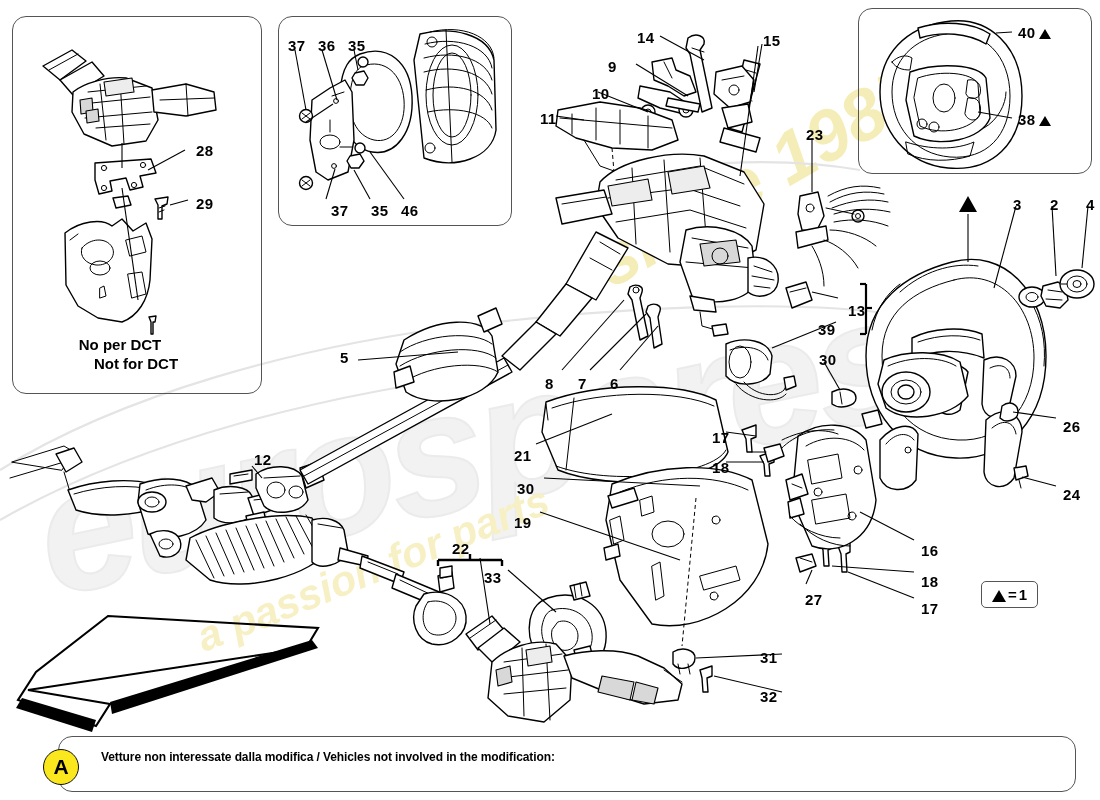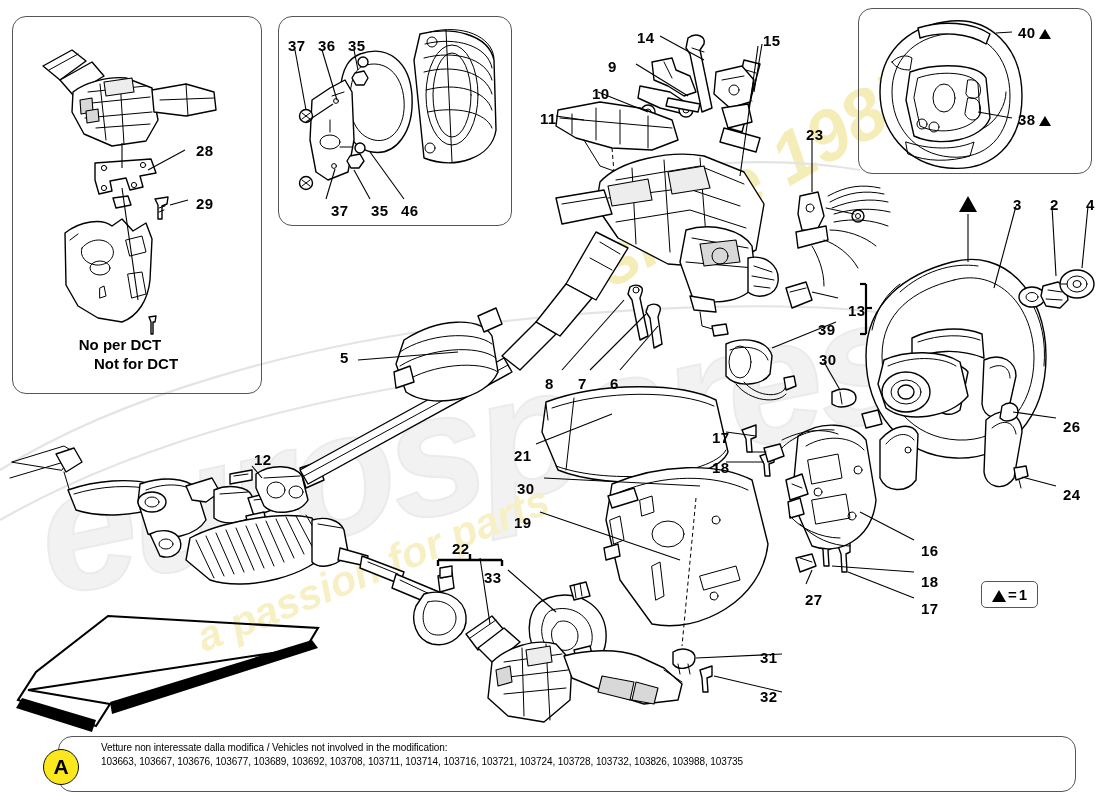--- a/index.html
+++ b/index.html
@@ -26,21 +26,21 @@
 
   
   .panel{position:absolute;border:1.6px solid #555;border-radius:14px;background:transparent;}
 
   .panel-cap{position:absolute;text-align:center;font-size:15px;font-weight:bold;
              line-height:1.25;width:100%;}
 
   
   #footer{position:absolute;left:58px;top:736px;width:1018px;height:56px;
           border:1.4px solid #555;border-radius:14px;box-sizing:border-box;}
-  #footer .txt{position:absolute;left:42px;top:4px;font-size:10px;font-weight:normal;
+  #footer .txt{position:absolute;left:42px;top:12px;font-size:12px;font-weight:bold;
                line-height:1.38;letter-spacing:-.1px;}
   #badgeA{position:absolute;left:-16px;top:12px;width:34px;height:34px;border-radius:50%;
           background:#fbe71e;border:1.6px solid #111;display:flex;align-items:center;
           justify-content:center;font-size:21px;font-weight:bold;}
 
   
   #legend{position:absolute;left:981px;top:581px;width:55px;height:25px;
           border:1.5px solid #555;border-radius:5px;display:flex;align-items:center;
           justify-content:center;font-size:15px;font-weight:bold;gap:2px;}
   .tri{display:inline-block;width:0;height:0;border-left:7px solid transparent;
@@ -582,17 +582,16 @@
   <div id="legend">
     <span class="tri"></span>
     <span>=</span>
     <span>1</span>
   </div>
 
   <div id="footer">
     <div id="badgeA">A</div>
     <div class="txt">
       <div>Vetture non interessate dalla modifica / Vehicles not involved in the modification:</div>
-      <div>103663, 103667, 103676, 103677, 103689, 103692, 103708, 103711, 103714, 103716, 103721, 103724, 103728, 103732, 103826, 103988, 103735</div>
     </div>
   </div>
 
 </div>
 
 </body></html>

